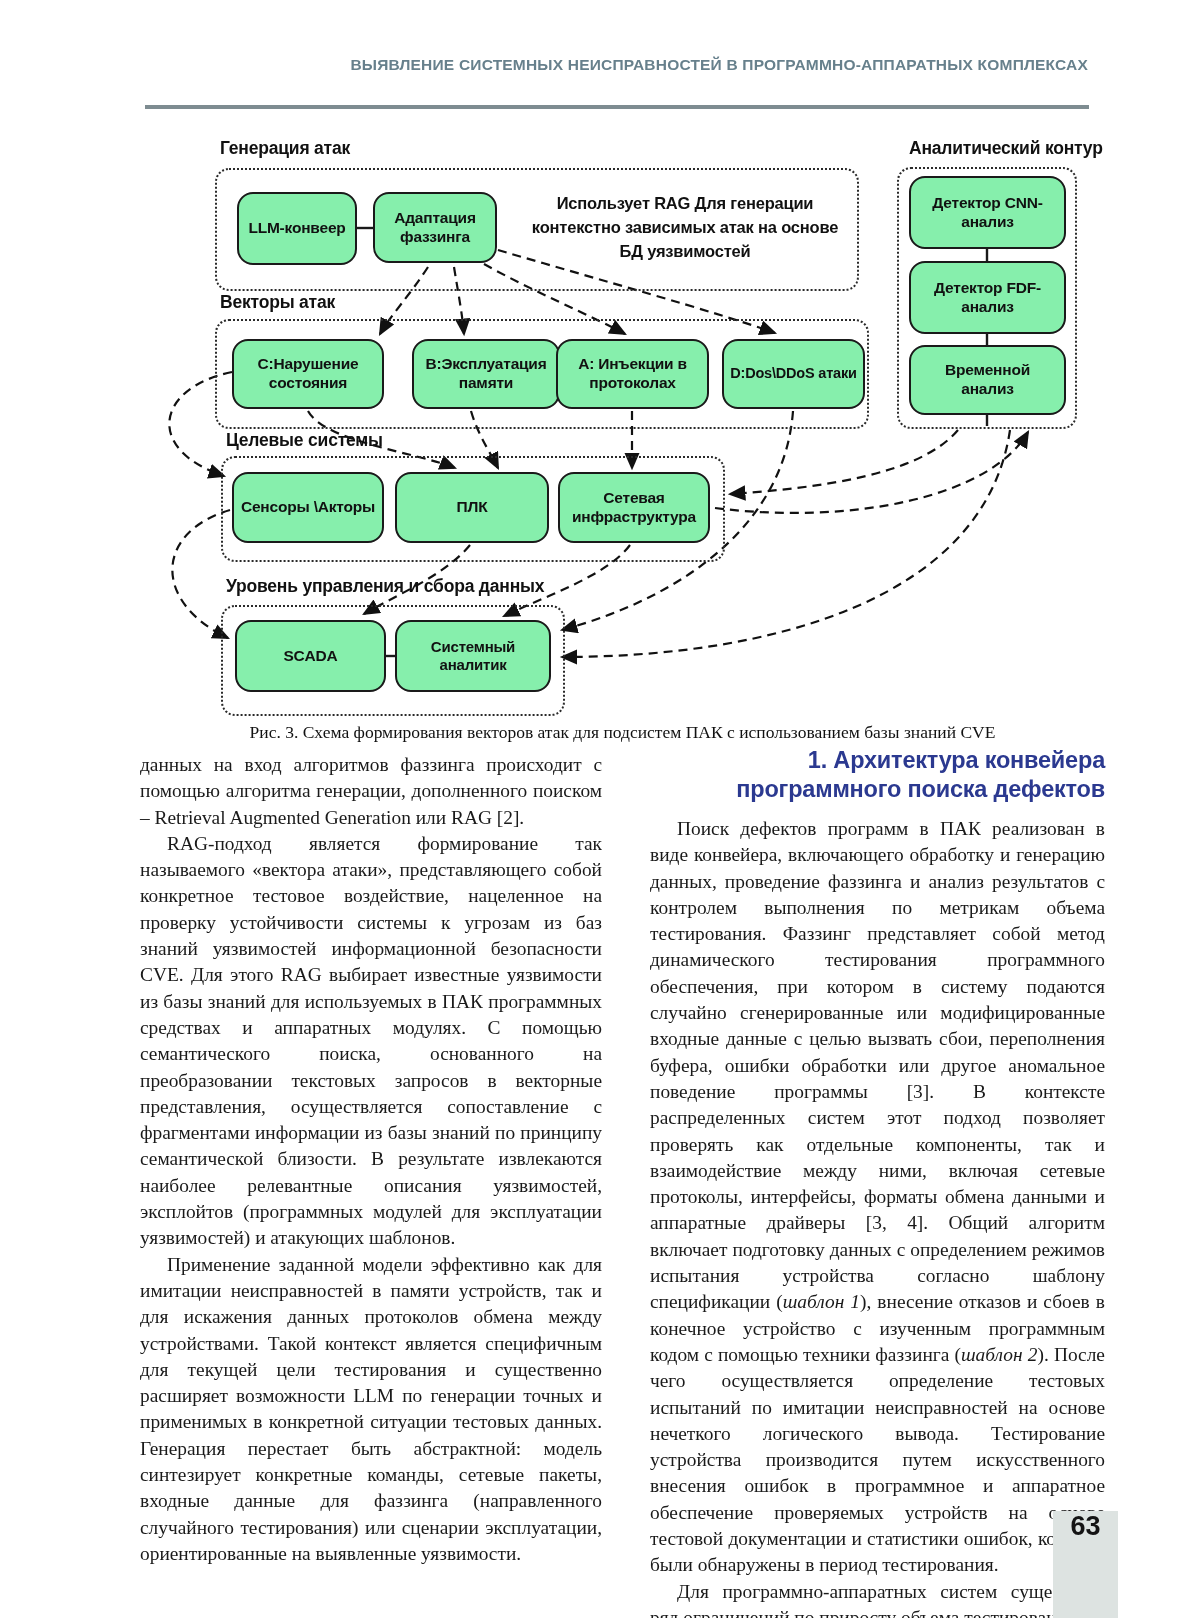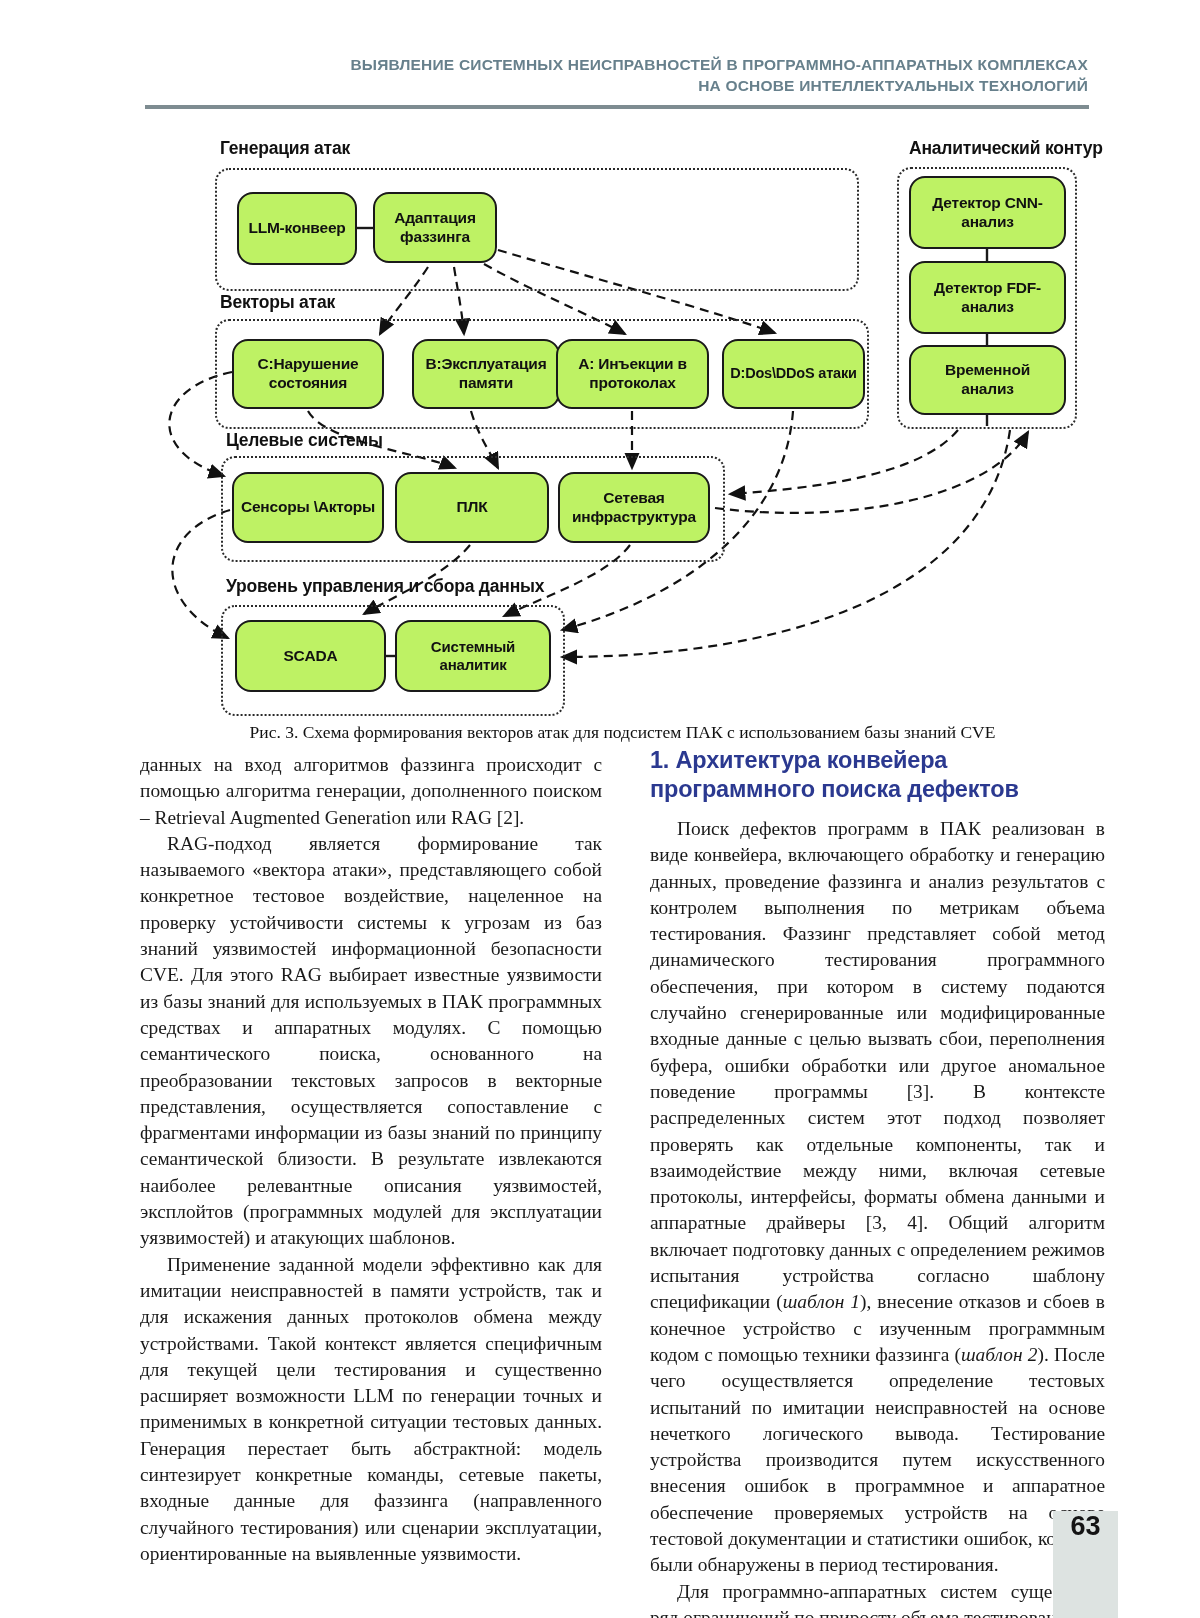--- a/index.html
+++ b/index.html
@@ -11,54 +11,53 @@
     font-family:"Liberation Sans","DejaVu Sans",sans-serif;font-weight:700;
     font-size:15.5px;line-height:21px;letter-spacing:.2px;color:var(--header-color,#67808c);}
   .head-rule{left:145px;top:105px;width:944px;height:4px;background:var(--rule-color,#7e8c91);}
 
   
   .diagram{left:130px;top:130px;width:990px;height:600px;}
   .arrows{position:absolute;left:0;top:0;}
   .group{position:absolute;border:2px dotted #2a2a2a;border-radius:14px;}
   .g-label{position:absolute;font-family:"Liberation Sans","DejaVu Sans",sans-serif;
     font-weight:700;font-size:17.5px;letter-spacing:-.2px;color:#111;white-space:nowrap;}
-  .node{position:absolute;border:2.4px solid #1a1a1a;border-radius:16px;background:#bef264;
+  .node{position:absolute;border:2.4px solid #1a1a1a;border-radius:16px;background:#86efac;
     display:flex;align-items:center;justify-content:center;text-align:center;
     font-family:"Liberation Sans","DejaVu Sans",sans-serif;font-weight:700;
     font-size:15.5px;line-height:1.22;letter-spacing:-.2px;color:#111;padding:2px 6px;box-sizing:border-box;}
   .d-note{position:absolute;font-family:"Liberation Sans","DejaVu Sans",sans-serif;
     font-weight:700;font-size:16.5px;line-height:1.45;letter-spacing:-.2px;
     text-align:center;color:#111;}
 
   .fig-caption{left:140px;top:722px;width:965px;text-align:center;
     font-size:17.5px;color:#111;}
 
   
   .col{text-align:justify;font-size:19.4px;line-height:26.3px;}
   .col-left{left:140px;top:752px;width:462px;}
   .col-right{left:650px;top:746px;width:455px;}
   .col p{margin:0;}
   .col p.indent{text-indent:27px;}
   .col .it{font-style:italic;}
   .sec-heading{font-family:"Liberation Sans","DejaVu Sans",sans-serif;font-weight:700;
     font-size:23.5px;line-height:29px;letter-spacing:-.2px;color:var(--heading-color,#2b3990);
-    margin:0 0 12px 0;text-align:left;}
+    margin:0 0 12px 0;text-align:right;}
 
   
   .page-box{left:1053px;top:1511px;width:65px;height:107px;background:var(--pagebox-bg,#dde3e1);
     text-align:center;}
   .page-num{font-family:"Liberation Sans","DejaVu Sans",sans-serif;font-weight:700;
     font-size:27px;color:#141414;}
 </style>
 </head>
 <body>
 
 <div class="abs run-head">
   <div>ВЫЯВЛЕНИЕ СИСТЕМНЫХ НЕИСПРАВНОСТЕЙ В ПРОГРАММНО-АППАРАТНЫХ КОМПЛЕКСАХ</div>
-  <div>НА ОСНОВЕ ИНТЕЛЛЕКТУАЛЬНЫХ ТЕХНОЛОГИЙ</div>
 </div>
 <div class="abs head-rule"></div>
 
 <div class="abs diagram">
   <svg class="arrows" width="990" height="600" viewBox="0 0 990 600">
     <defs>
       <marker id="ah" markerWidth="10" markerHeight="9" refX="7" refY="3.5" orient="auto">
         <path d="M0,0 L8,3.5 L0,7 Z" fill="#111"></path>
       </marker>
     </defs>
@@ -95,20 +94,21 @@
   </svg>
 
   <div class="g-label" style="left:90px;top:8px">Генерация атак</div>
   <div class="group" style="left:85px;top:38px;width:640px;height:119px"></div>
   <div class="node" style="left:107px;top:62px;width:120px;height:73px">
       <span>LLM-конвеер</span>
     </div>
   <div class="node" style="left:243px;top:62px;width:124px;height:71px">
       <span>Адаптация фаззинга</span>
     </div>
+  <div class="d-note" style="left:392px;top:62px;width:326px">Использует  RAG Для генерации контекстно зависимых атак на основе БД уязвимостей</div>
 
   <div class="g-label" style="left:779px;top:8px">Аналитический контур</div>
   <div class="group" style="left:767px;top:37px;width:176px;height:258px"></div>
   <div class="node" style="left:779px;top:46px;width:157px;height:73px">
       <span>Детектор CNN-анализ</span>
     </div>
   <div class="node" style="left:779px;top:131px;width:157px;height:73px">
       <span>Детектор FDF-анализ</span>
     </div>
   <div class="node" style="left:779px;top:215px;width:157px;height:70px">

